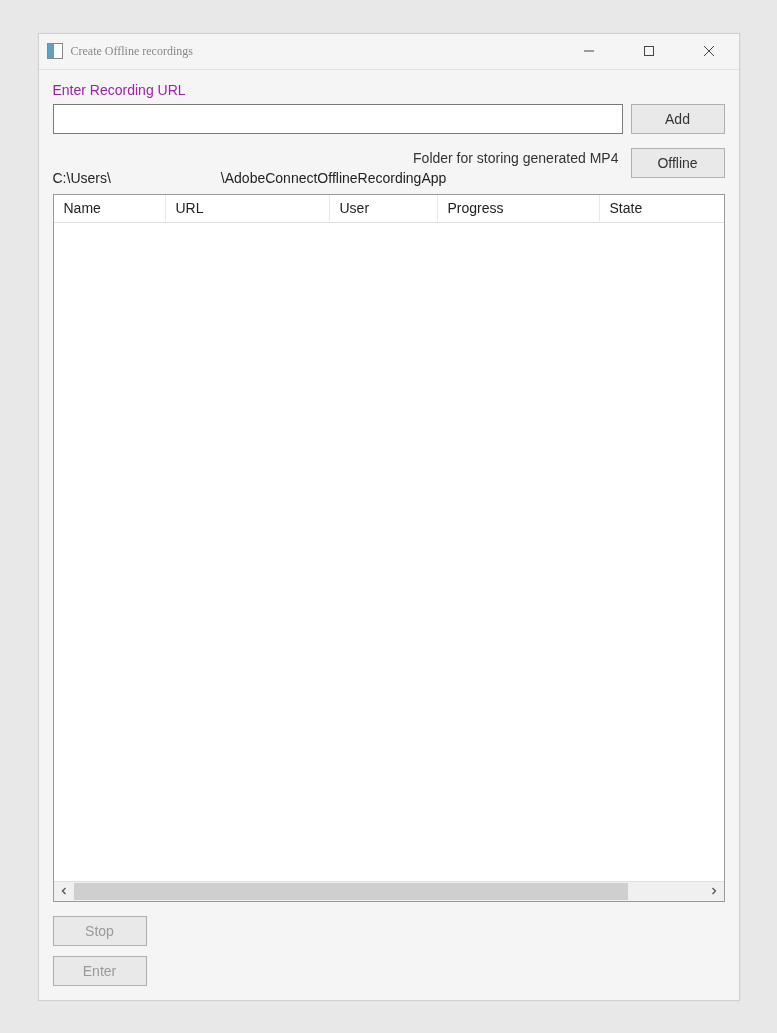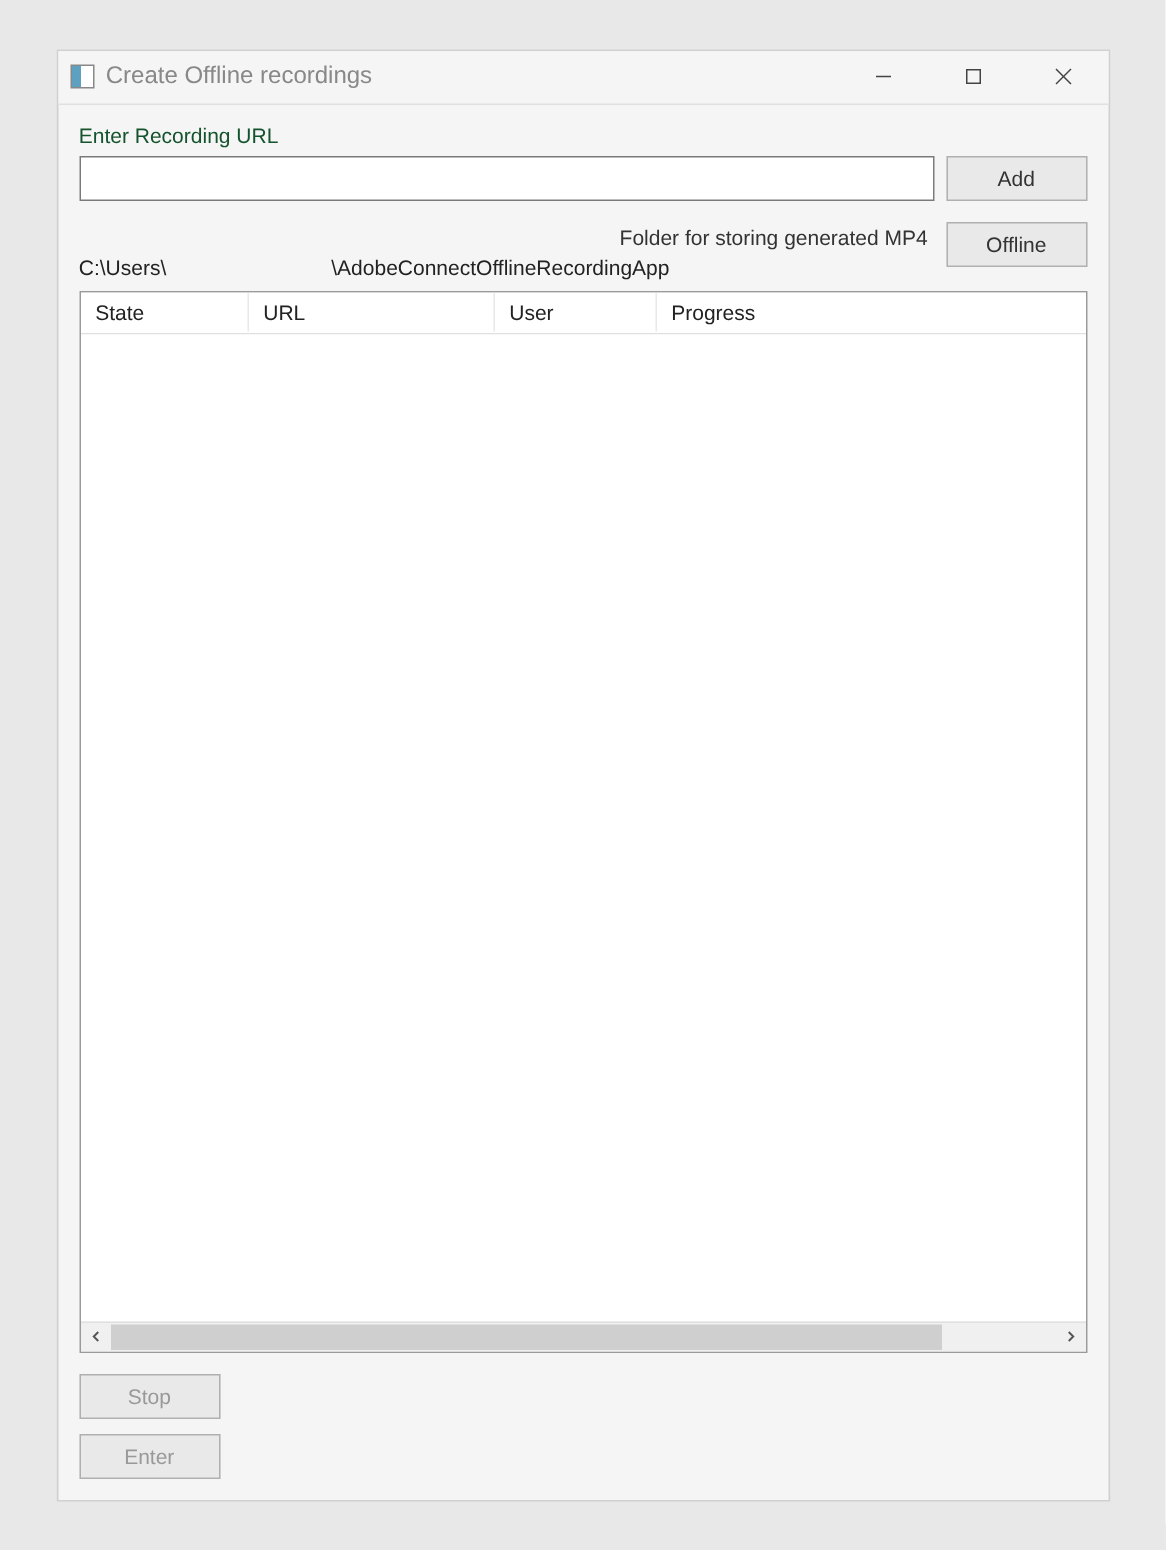--- a/index.html
+++ b/index.html
@@ -38,22 +38,23 @@
     .titlebar-icon {
       width: 16px;
       height: 16px;
       margin-right: 8px;
       display: inline-block;
       border: 1px solid #888;
       background: linear-gradient(to right, #5da0c0 45%, #fff 45%);
     }
     .titlebar-title {
       flex: 1;
-      font-size: 16px;
+      font-size: 12px;
       color: #888;
+      font-family: Liberation Serif, serif;
     }
     .titlebar-controls {
       display: flex;
       height: 100%;
     }
     .titlebar-btn {
       width: 60px;
       height: 100%;
       display: flex;
       align-items: center;
@@ -71,21 +72,21 @@
       fill: none;
     }
     .content {
       flex: 1;
       padding: 12px 14px 14px 14px;
       display: flex;
       flex-direction: column;
     }
     .field-label {
       font-size: 14px;
-      color: #14532d;
+      color: #a21caf;
       margin-bottom: 6px;
     }
     .row {
       display: flex;
       align-items: center;
       gap: 8px;
       margin-bottom: 14px;
     }
     .url-input {
       flex: 1;
@@ -243,24 +244,25 @@
           <div class="folder-path">
             <span>C:\Users\</span><span style="display:inline-block;width:110px;"></span><span>\AdobeConnectOfflineRecordingApp</span>
           </div>
         </div>
         <button class="btn">Offline</button>
       </div>
     </div>
 
     <div class="table-container">
       <div class="table-header">
-        <div class="th col-name">State</div>
+        <div class="th col-name">Name</div>
         <div class="th col-url">URL</div>
         <div class="th col-user">User</div>
         <div class="th col-progress">Progress</div>
+        <div class="th col-state">State</div>
       </div>
       <div class="table-body"></div>
       <div class="hscroll">
         <div class="scroll-arrow">
           <svg width="8" height="8" viewBox="0 0 8 8">
               <path d="M5.5 1 L2.5 4 L5.5 7" fill="none" stroke="#555" stroke-width="1.3"></path>
             </svg>
         </div>
         <div class="scroll-track">
           <div class="scroll-thumb"></div>

